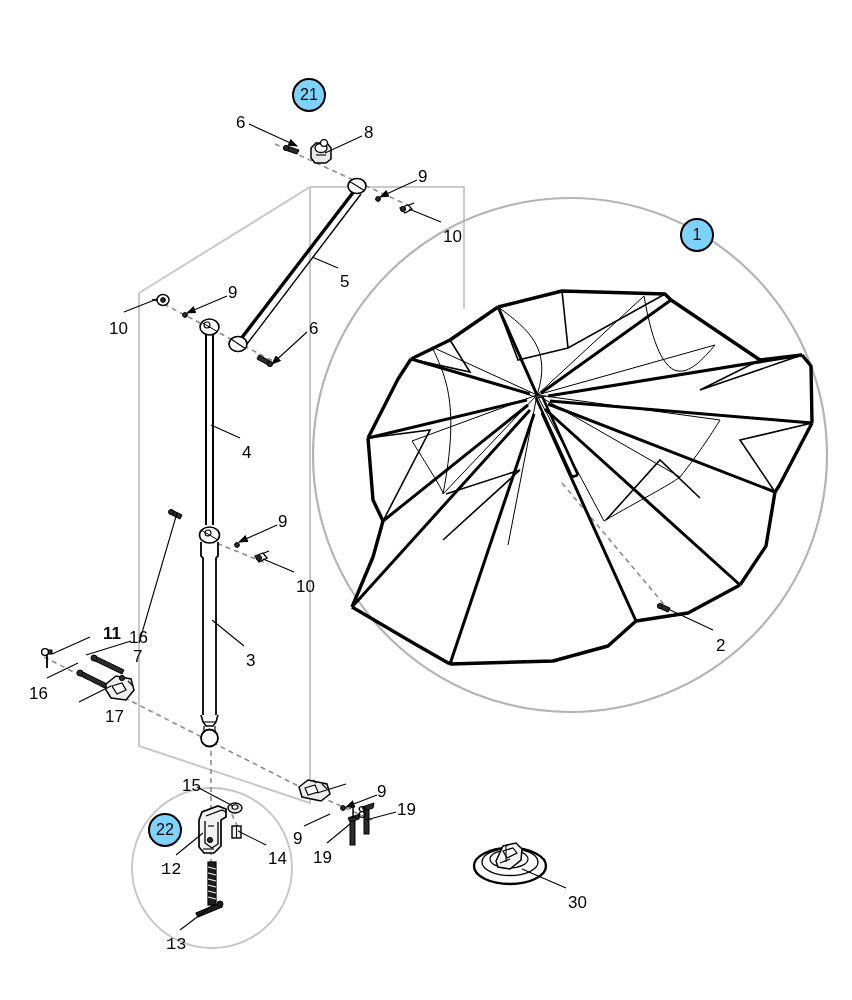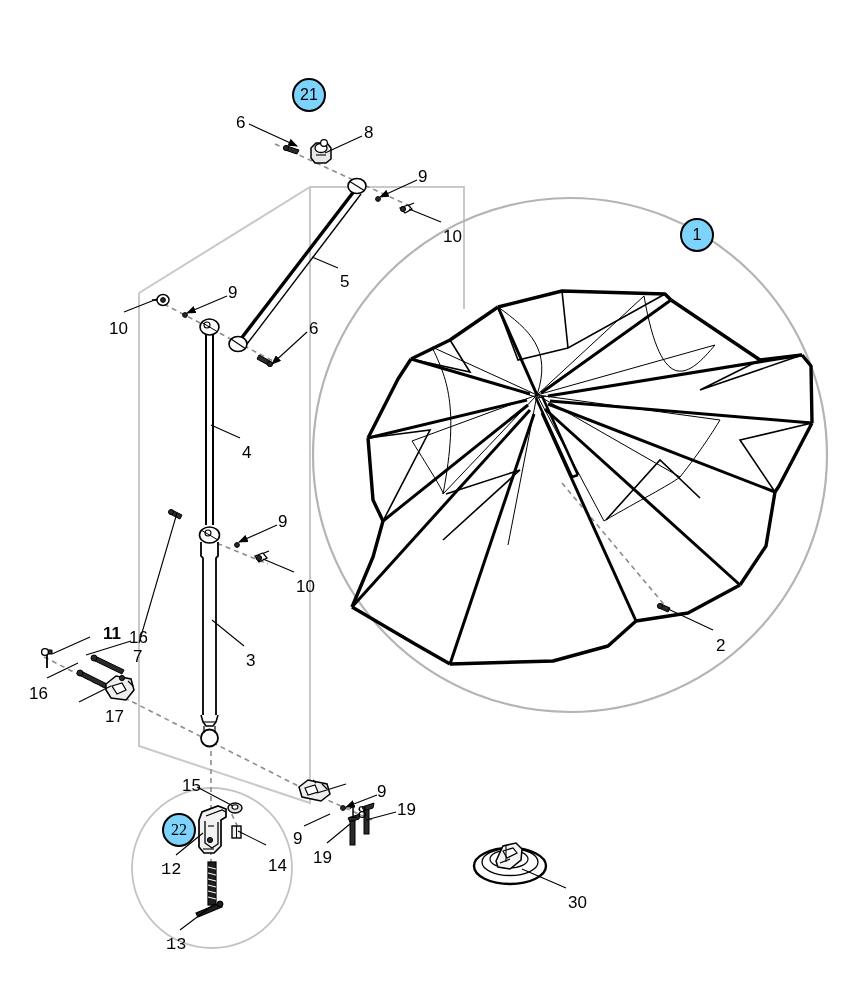--- a/index.html
+++ b/index.html
@@ -333,30 +333,30 @@
       <div class="lbl" style="left: 278px; top: 513px;">9</div>
       <div class="lbl" style="left: 296px; top: 578px;">10</div>
       <div class="lbl" style="left: 133px; top: 648px;">7</div>
       <div class="lbl" style="left: 246px; top: 652px;">3</div>
       <div class="lbl" style="left: 103px; top: 625px; font-weight: bold;">11</div>
       <div class="lbl" style="left: 129px; top: 629px;">16</div>
       <div class="lbl" style="left: 29px; top: 685px;">16</div>
       <div class="lbl" style="left: 63px; top: 708px; margin-left: 42px;">17</div>
       <div class="lbl" style="left: 182px; top: 777px;">15</div>
       <div class="lbl" style="left: 161px; top: 861px; font-family: Liberation Mono, monospace;">12</div>
-      <div class="lbl" style="left: 268px; top: 850px; margin-top: 7px;">14</div>
+      <div class="lbl" style="left: 268px; top: 850px;">14</div>
       <div class="lbl" style="left: 166px; top: 936px; font-family: Liberation Mono, monospace;">13</div>
       <div class="lbl" style="left: 348px; top: 772px; margin-top: 32px;">18</div>
       <div class="lbl" style="left: 377px; top: 783px;">9</div>
       <div class="lbl" style="left: 293px; top: 830px;">9</div>
       <div class="lbl" style="left: 397px; top: 801px;">19</div>
       <div class="lbl" style="left: 313px; top: 849px;">19</div>
       <div class="lbl" style="left: 716px; top: 637px;">2</div>
       <div class="lbl" style="left: 568px; top: 894px;">30</div>
     </div>
 
   <div id="callouts">
       <div class="cal" style="left: 680px; top: 218px;">1</div>
       <div class="cal" style="left: 292px; top: 78px;">21</div>
-      <div class="cal" style="left: 162px; top: 813px; font-family: Liberation Serif, serif;">22</div>
+      <div class="cal" style="left: 148px; top: 813px;">22</div>
     </div>
 
 </div>
 
 </body></html>

